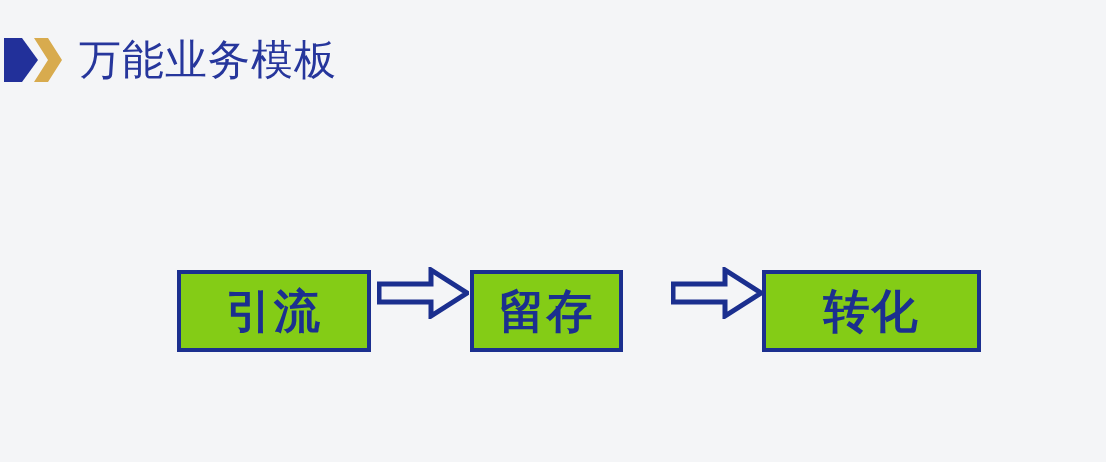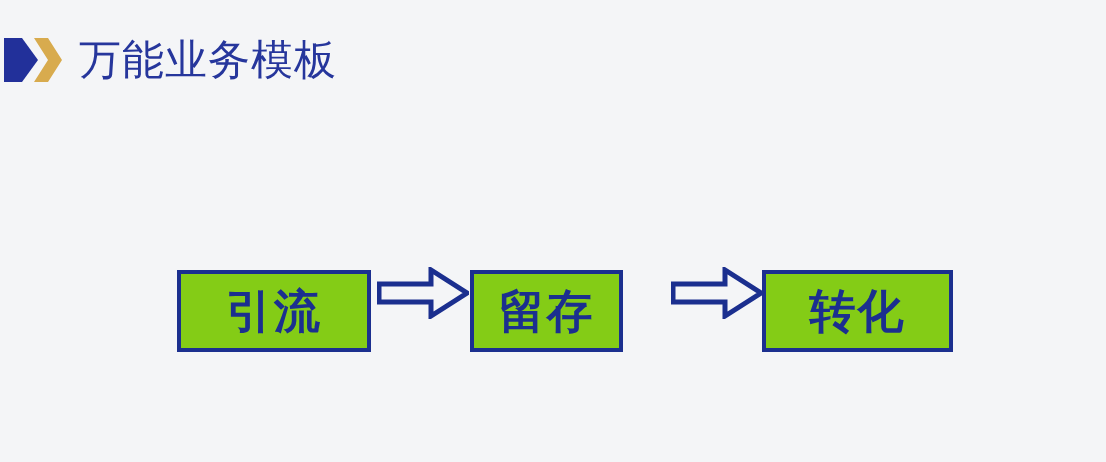--- a/index.html
+++ b/index.html
@@ -72,21 +72,21 @@
     font-weight: bold;
     color: #1b2f8f;
     letter-spacing: 2px;
     line-height: 1;
     white-space: nowrap;
     font-family: "Liberation Sans", "DejaVu Sans", sans-serif;
   }
 
   #flow-box-0 { left: 177px; width: 194px; }
   #flow-box-1 { left: 470px; width: 153px; }
-  #flow-box-2 { left: 762px; width: 191px; }
+  #flow-box-2 { left: 762px; width: 219px; }
 
   .flow-arrow {
     position: absolute;
     top: 267px;
     width: 92px;
     height: 52px;
   }
 
   #flow-arrow-0 { left: 377px; }
   #flow-arrow-1 { left: 671px; }

